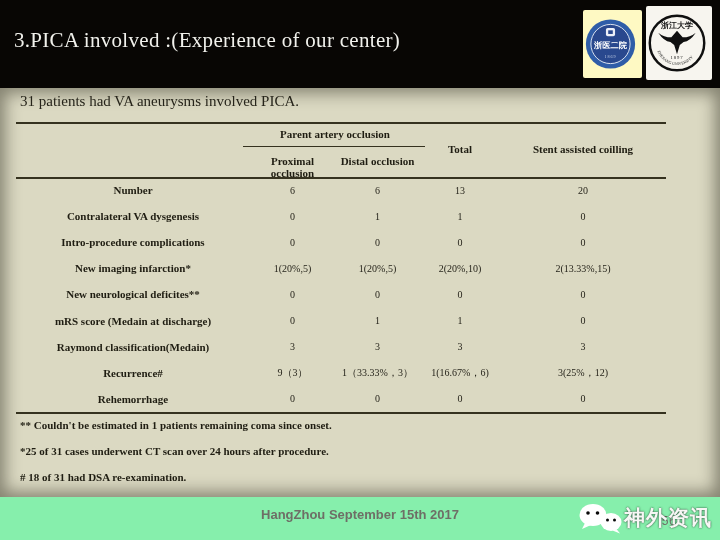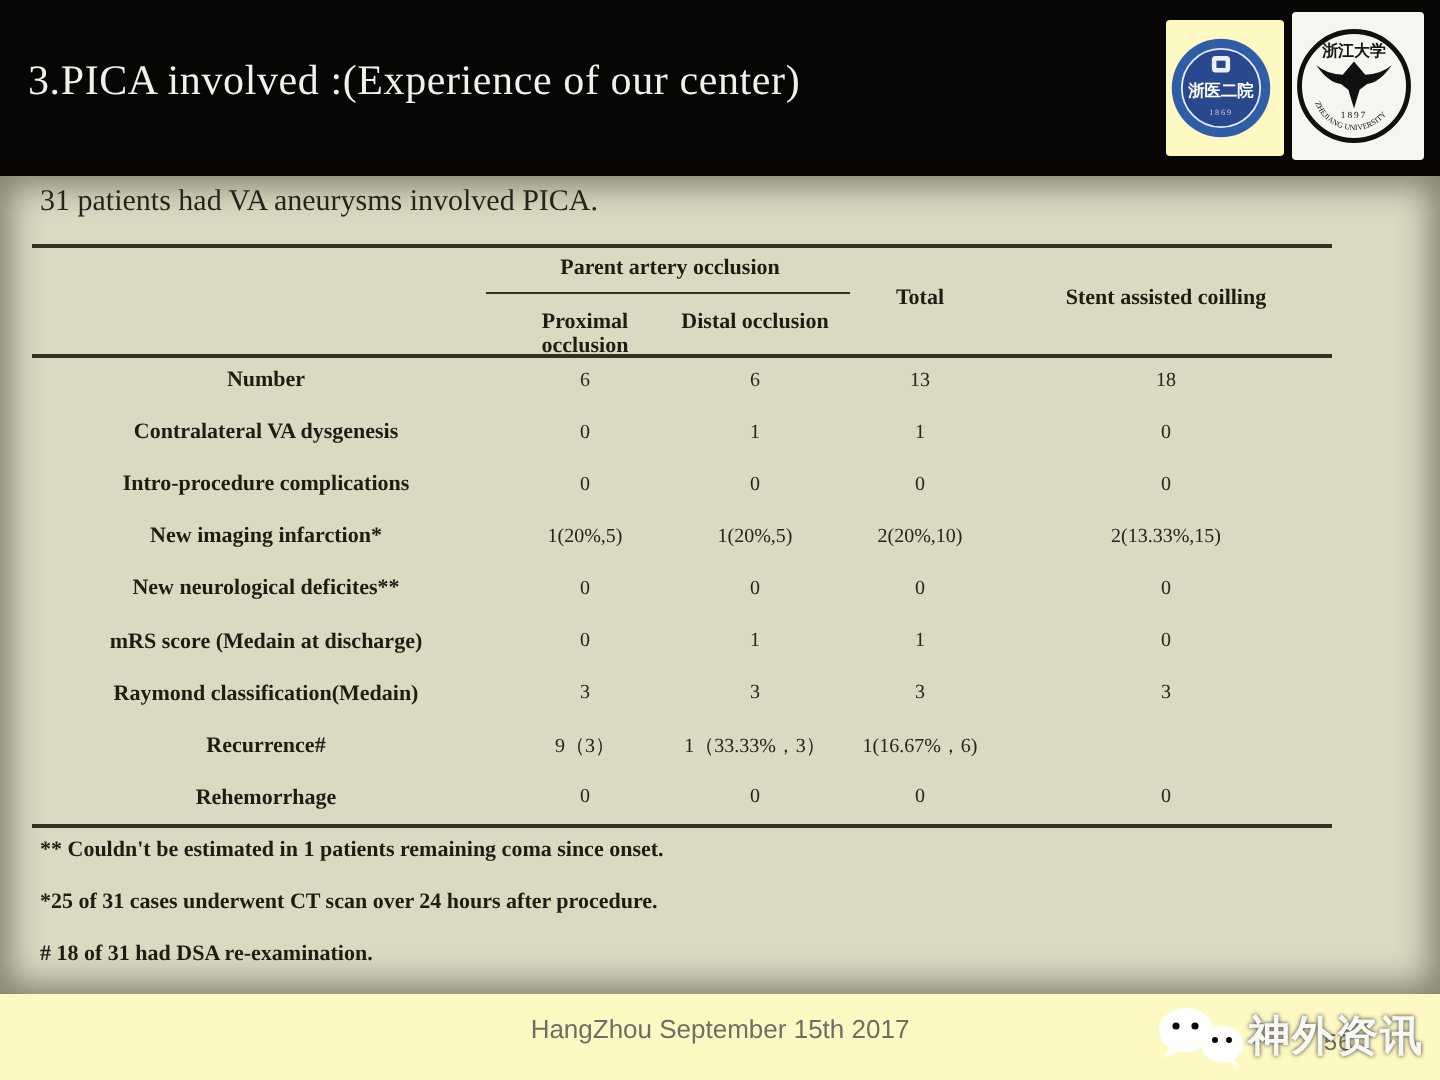--- a/index.html
+++ b/index.html
@@ -36,21 +36,21 @@
   .h-total { left:404px; width:80px;  top:21px; }
   .h-stent { left:484px; width:166px; top:21px; }
   .tbody { position:absolute; left:0; top:55px; width:650px; }
   .trow { display:grid; grid-template-columns:234px 85px 85px 80px 166px; height:26.1px; align-items:center; }
   .tlabel { text-align:center; font-weight:bold; font-size:11px; color:#1f1d12; }
   .tcell  { text-align:center; font-size:10px; color:#26241b; white-space:nowrap; }
   
   .footnotes { position:absolute; left:20px; top:324px; }
   .footnote { height:26px; line-height:26px; font-weight:bold; font-size:11px; color:#1f1d12; }
   
-  .footer { position:absolute; left:0; top:497px; width:720px; height:43px; background:#fef9c3; }
+  .footer { position:absolute; left:0; top:497px; width:720px; height:43px; background:#86efac;font-weight:bold; }
   .footer-text {
     position:absolute; left:0; width:720px; top:10px; text-align:center;
     color:#6e6e66; font-family:"Liberation Sans", sans-serif; font-size:13px;
   }
   .page-number {
     position:absolute; right:44px; bottom:11px; color:#6f6f68;
     font-family:Liberation Mono, monospace; font-size:12px; z-index:1;
   }
   .watermark {
     position:absolute; right:8px; bottom:6px; z-index:2;
@@ -105,21 +105,21 @@
       <div class="hcell h-dist">Distal occlusion</div>
       <div class="hcell h-total">Total</div>
       <div class="hcell h-stent">Stent assisted coilling</div>
       <div class="rule rule-headbottom"></div>
       <div class="tbody">
           <div class="trow">
             <div class="tlabel">Number</div>
             <div class="tcell">6</div>
             <div class="tcell">6</div>
             <div class="tcell">13</div>
-            <div class="tcell">18</div>
+            <div class="tcell">20</div>
           </div>
           <div class="trow">
             <div class="tlabel">Contralateral VA dysgenesis</div>
             <div class="tcell">0</div>
             <div class="tcell">1</div>
             <div class="tcell">1</div>
             <div class="tcell">0</div>
           </div>
           <div class="trow">
             <div class="tlabel">Intro-procedure complications</div>
@@ -154,20 +154,21 @@
             <div class="tcell">3</div>
             <div class="tcell">3</div>
             <div class="tcell">3</div>
             <div class="tcell">3</div>
           </div>
           <div class="trow">
             <div class="tlabel">Recurrence#</div>
             <div class="tcell">9（3）</div>
             <div class="tcell">1（33.33%，3）</div>
             <div class="tcell">1(16.67%，6)</div>
+            <div class="tcell">3(25%，12)</div>
           </div>
           <div class="trow">
             <div class="tlabel">Rehemorrhage</div>
             <div class="tcell">0</div>
             <div class="tcell">0</div>
             <div class="tcell">0</div>
             <div class="tcell">0</div>
           </div>
         </div>
       <div class="rule rule-bottom"></div>

